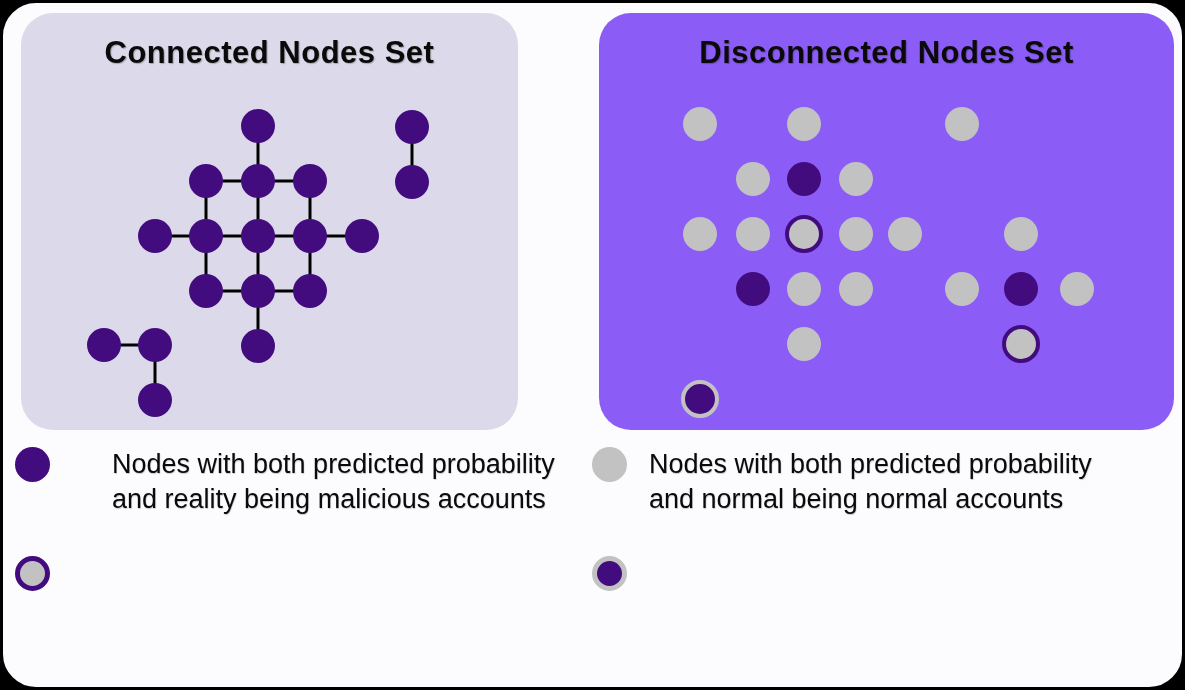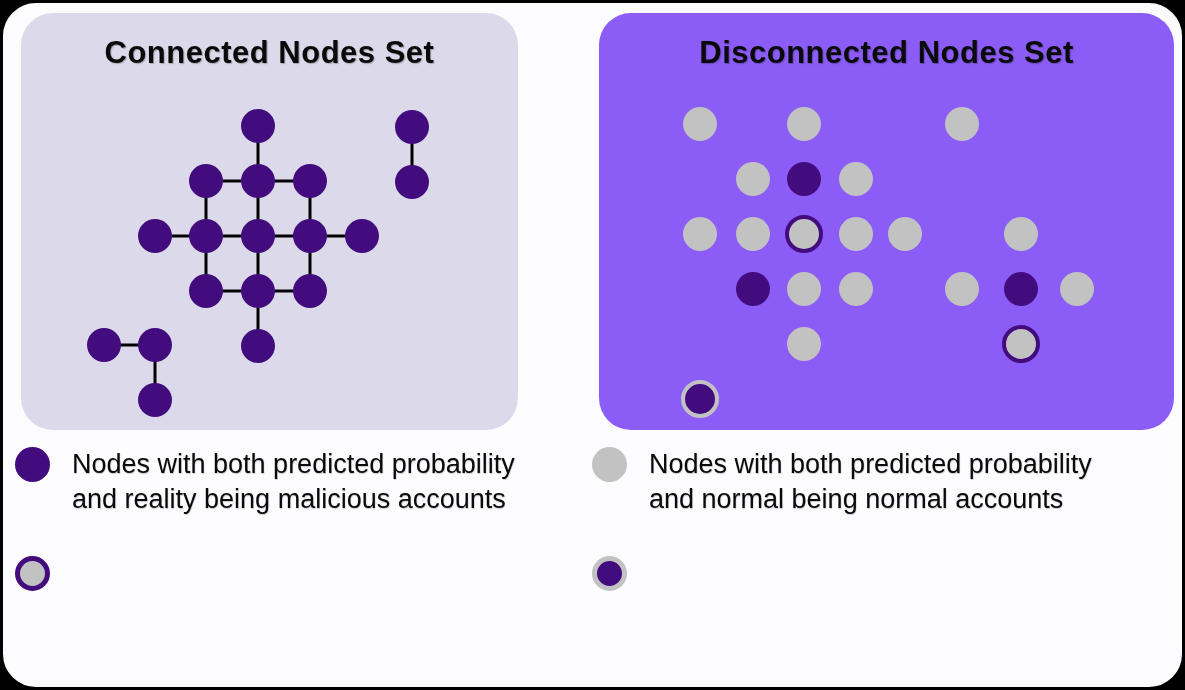--- a/index.html
+++ b/index.html
@@ -36,21 +36,21 @@
   .m-ring-malicious{background:#c2c2c2;border:5px solid #430c7e;}
   .m-ring-normal{background:#430c7e;border:5px solid #c2c2c2;}
   .legend-text{
     margin-left:22px;
     max-width:470px;
     font-size:27px;line-height:35px;color:#0a0a0a;
     text-shadow:0.5px 0.5px 1px rgba(0,0,0,0.2);
   }
   .li-row1{top:444px;}
   .li-row2{top:553px;}
-  .li-left{left:12px;}
+  .li-left{left:12px;gap:40px;}
   .li-right{left:589px;}
 </style>
 </head>
 <body>
 
 <div class="page">
 
   <div class="panel panel-left">
     <h2 class="panel-title">Connected Nodes Set</h2>
   </div>

